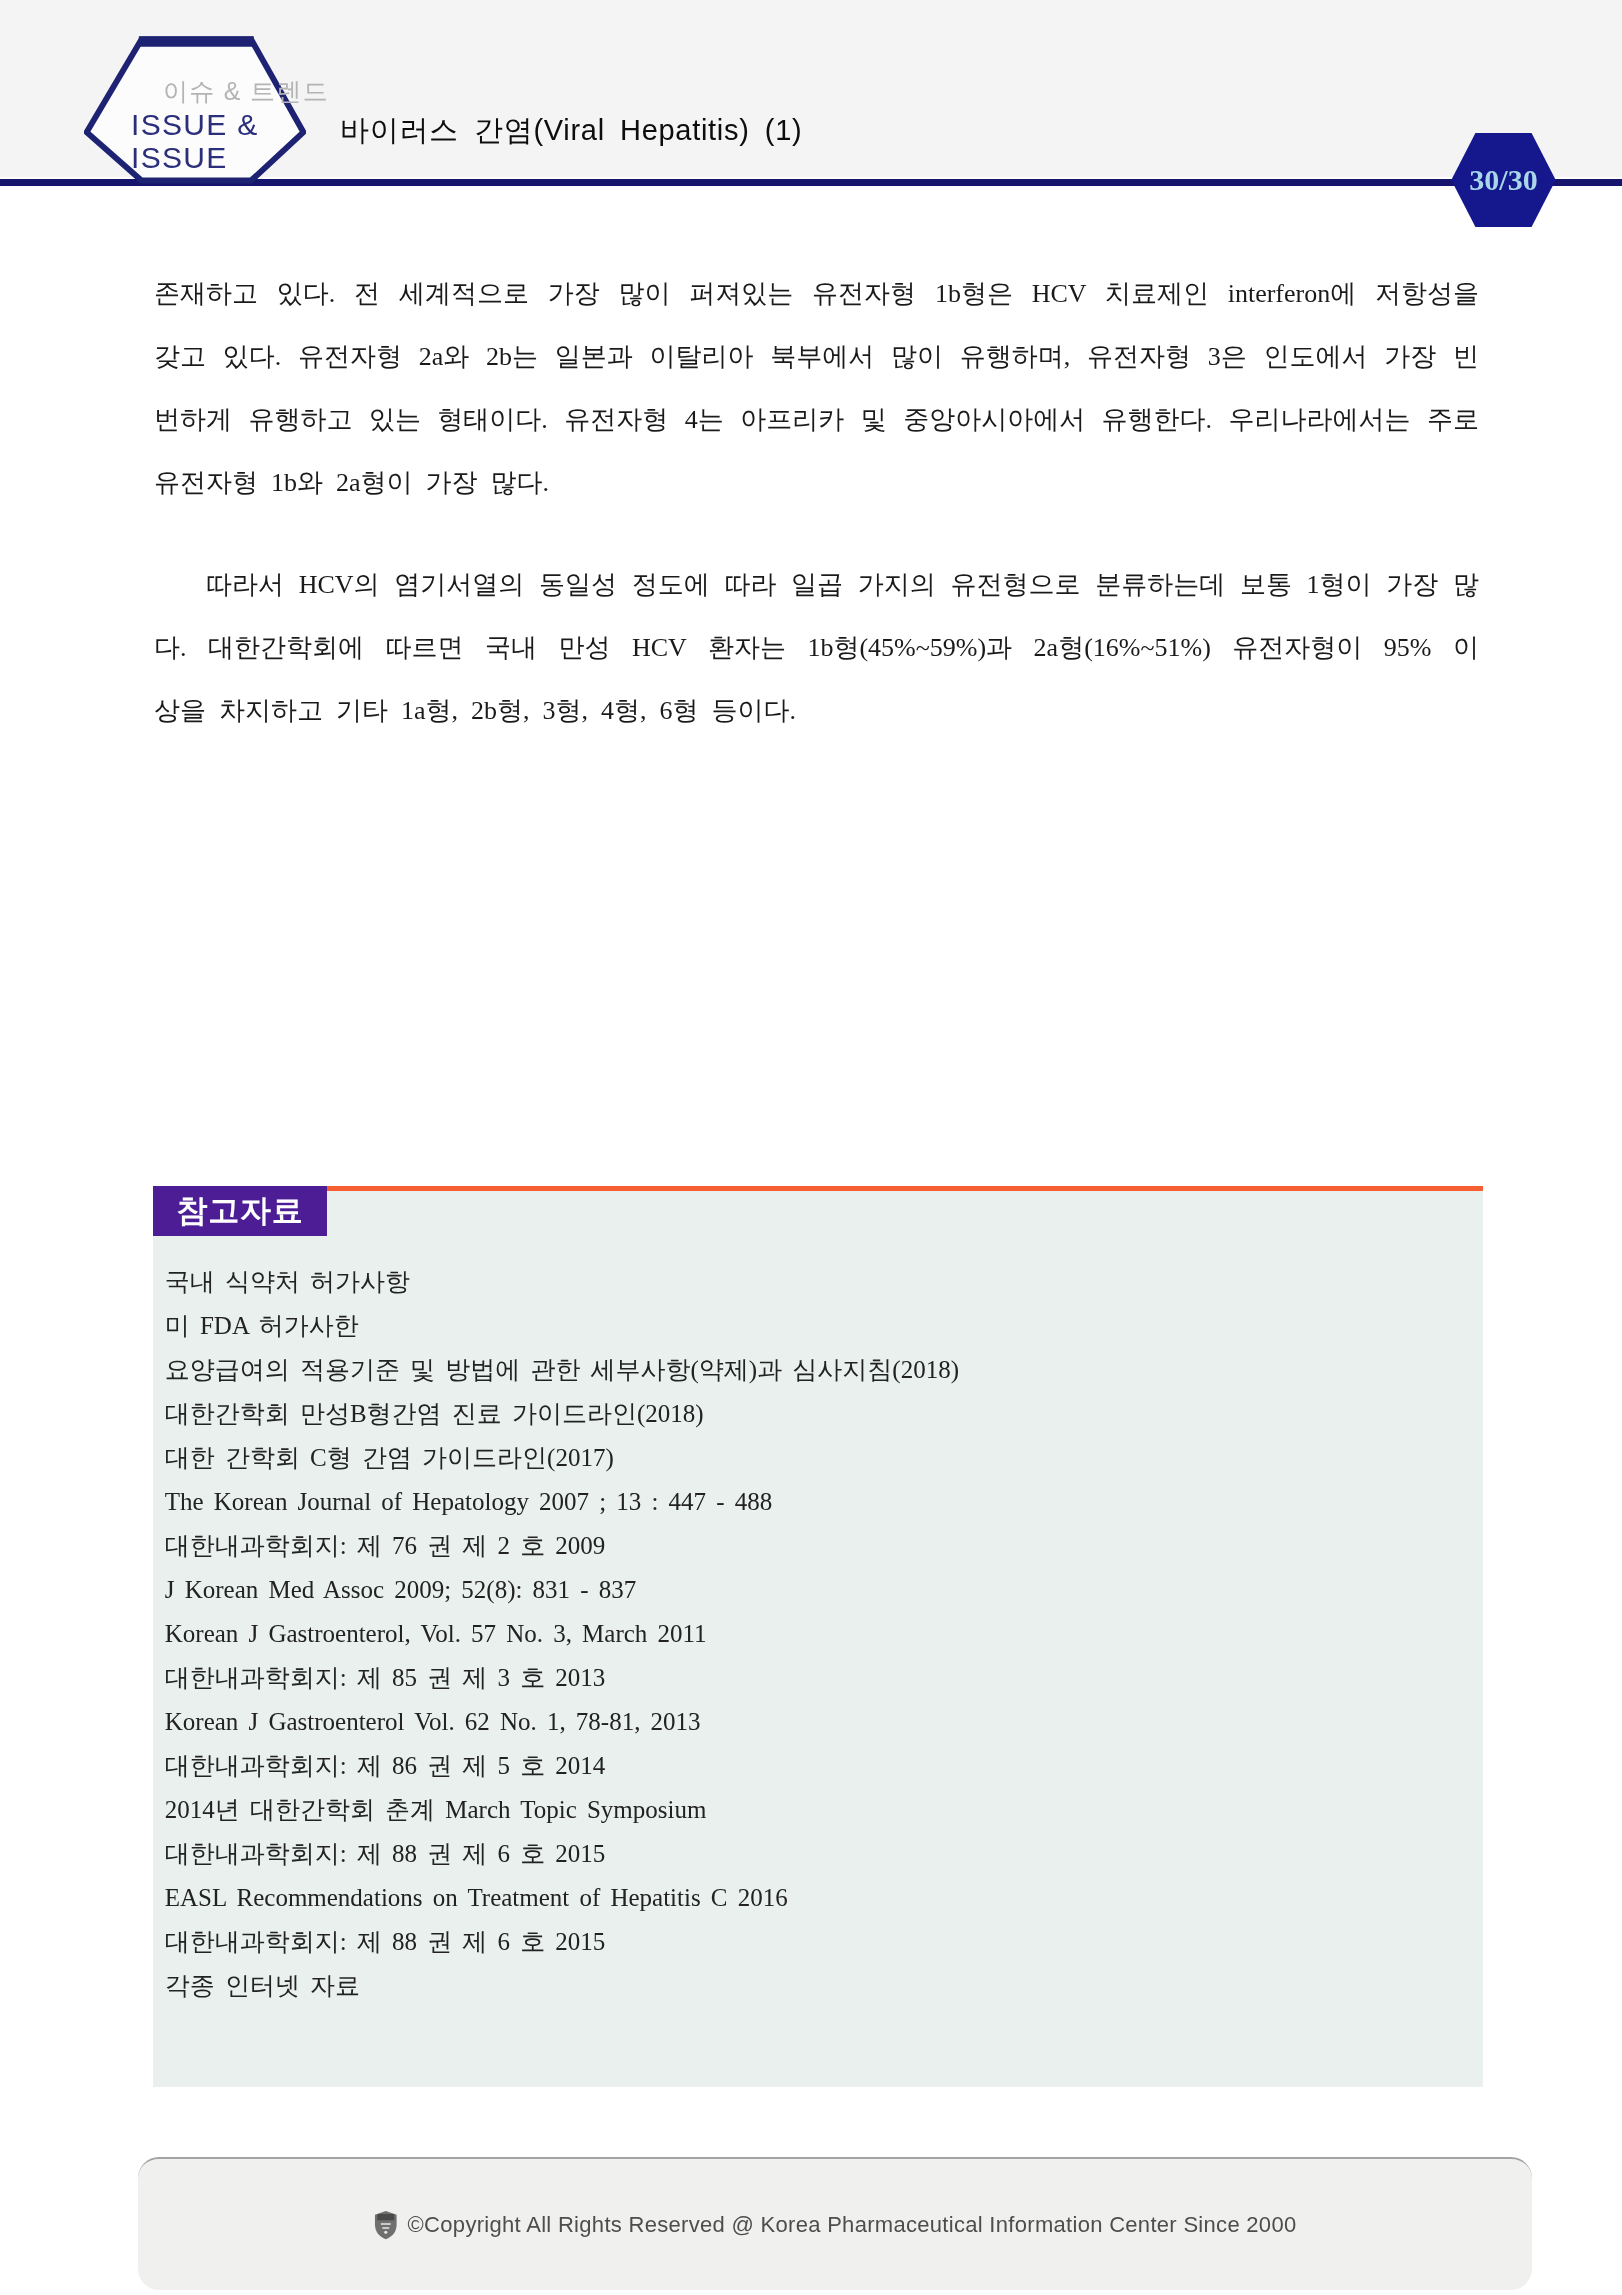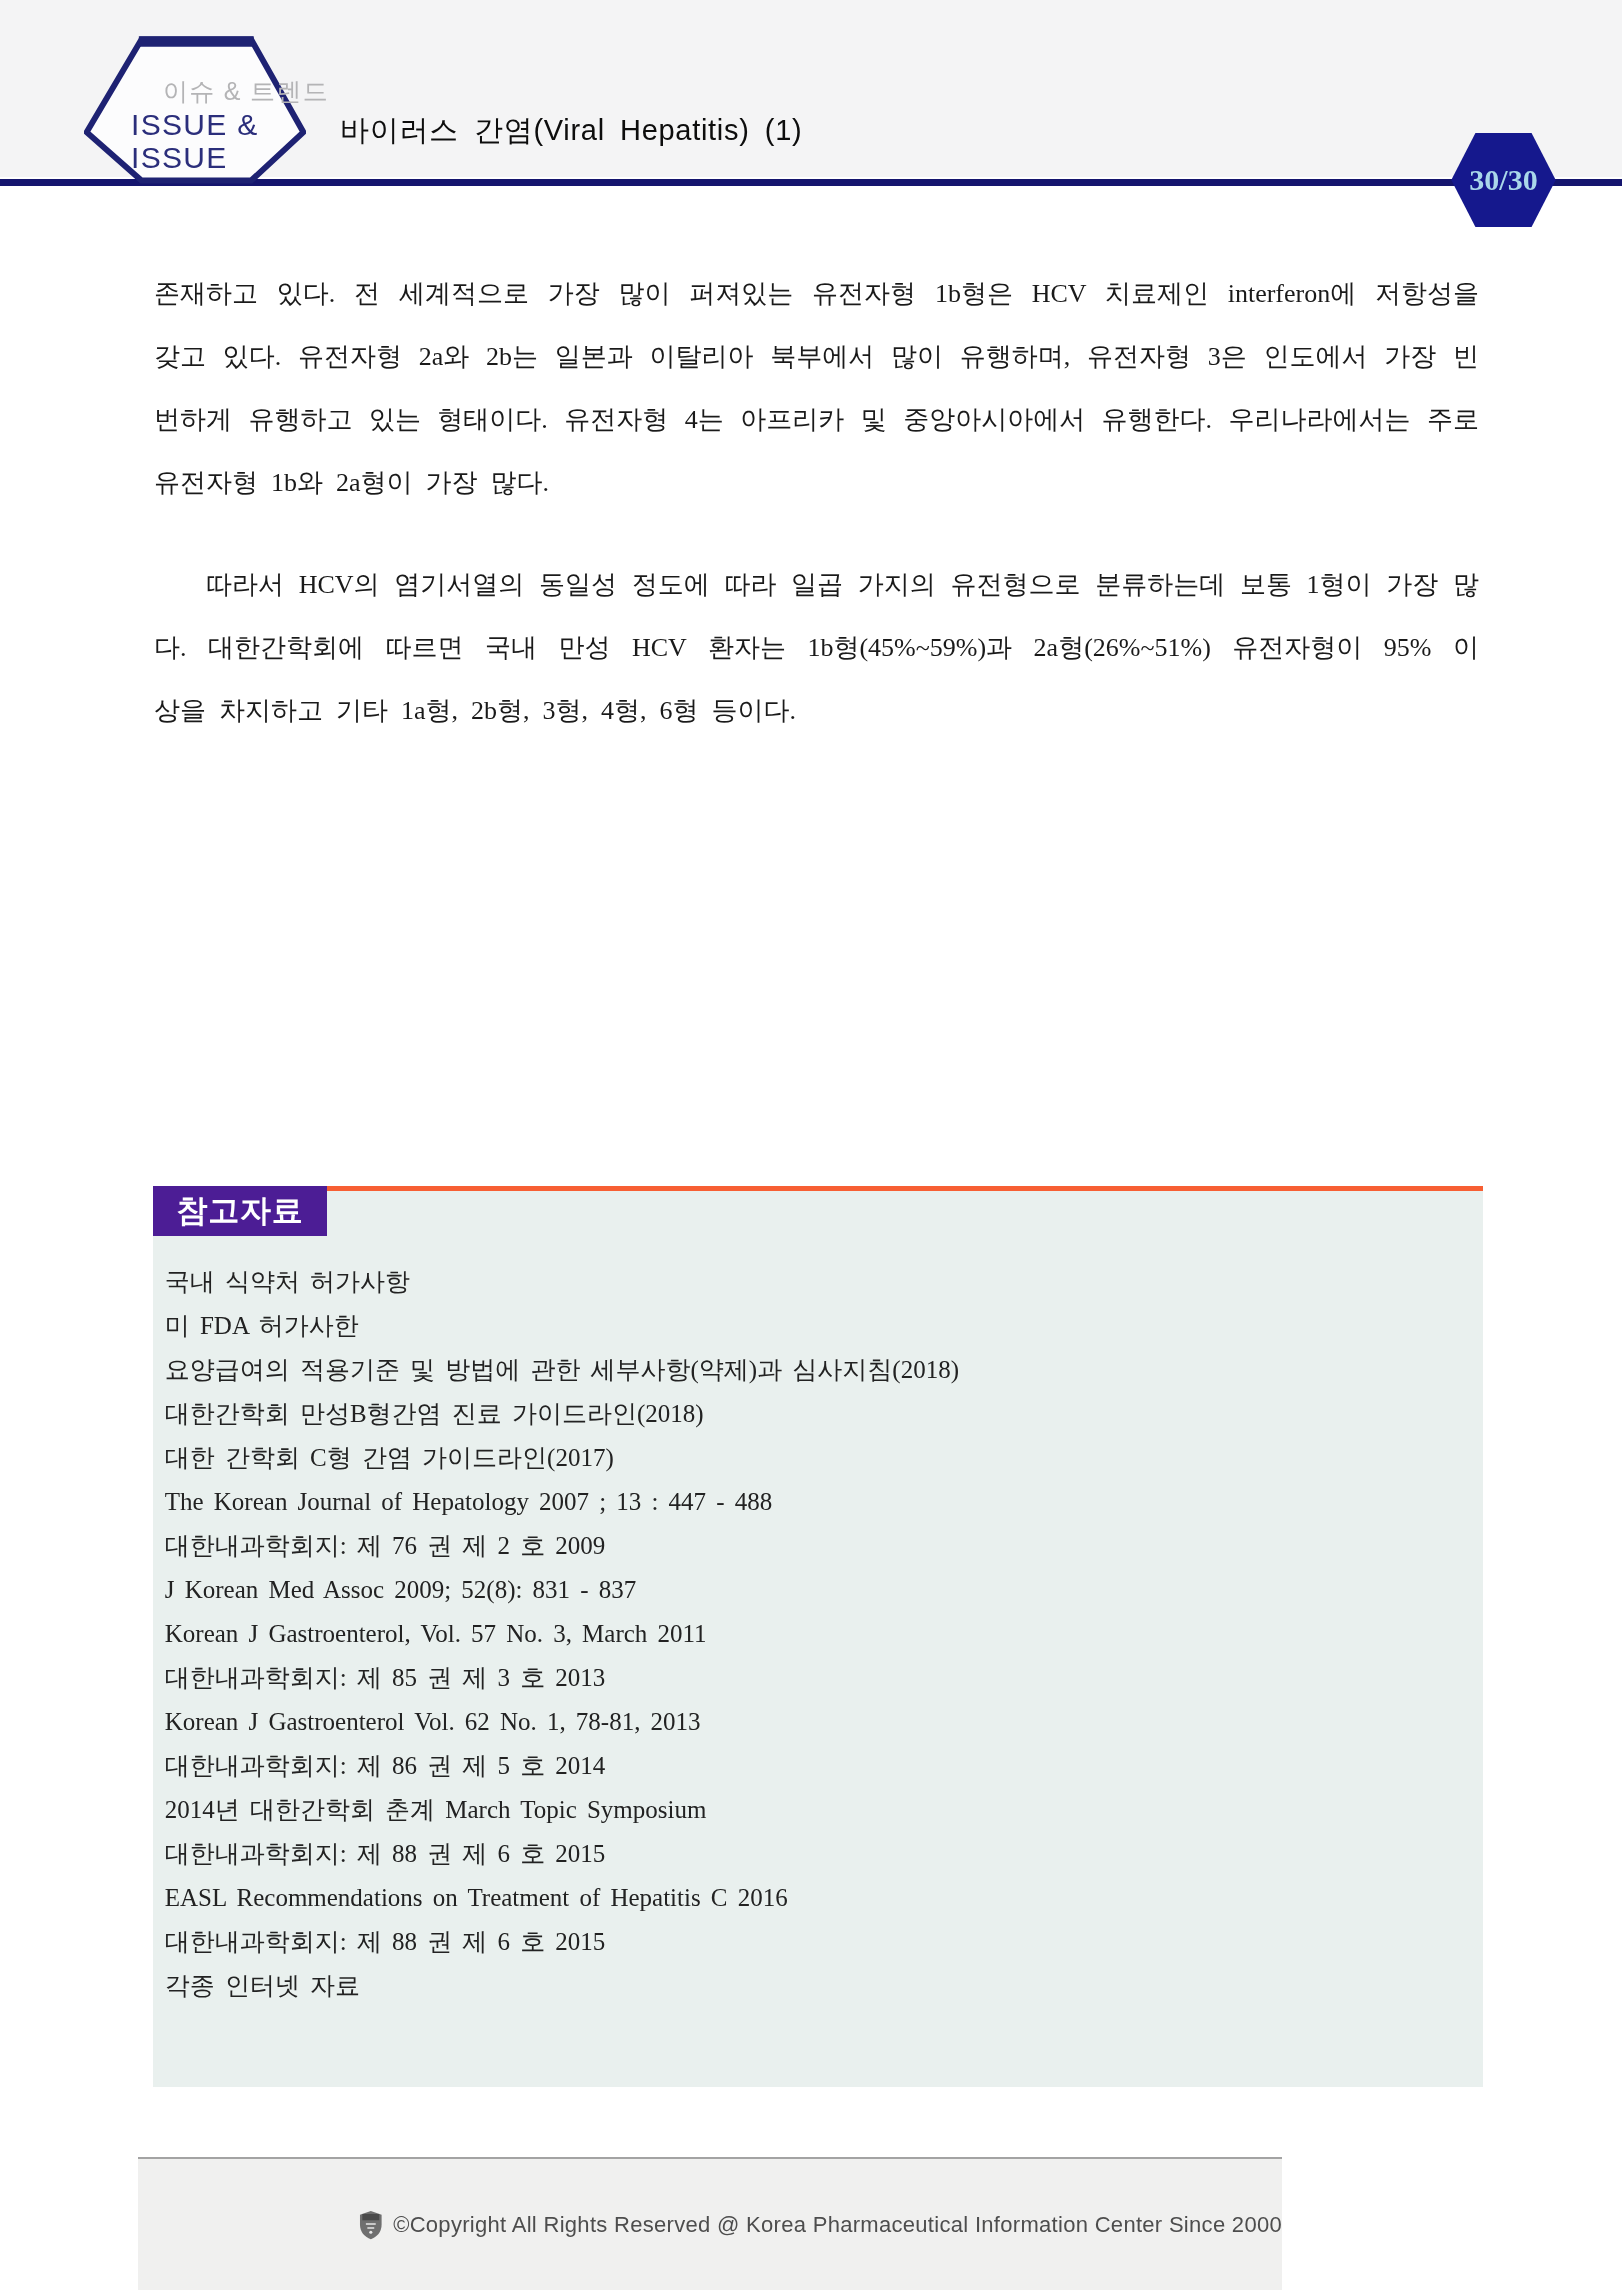--- a/index.html
+++ b/index.html
@@ -42,23 +42,23 @@
   .refs .panel{position:absolute;left:0;top:5.2px;width:1330px;height:896px;background:#e9f0ee;}
   .refs .label{
     position:absolute;left:0;top:0;width:174px;height:50px;background:#4c1d95;z-index:2;
     display:flex;align-items:center;justify-content:center;
     font-family:"Liberation Sans","DejaVu Sans",sans-serif;font-size:31px;font-weight:bold;color:#ffffff;letter-spacing:0.7px;
   }
   .reflist{position:absolute;left:11.8px;top:74px;width:1302px;}
   .refline{height:44px;line-height:44px;font-size:25px;color:#222;white-space:nowrap;overflow:hidden;word-spacing:3.9px;}
   
   .footer{
-    position:absolute;left:138px;top:2157px;width:1144px;height:133px;
+    position:absolute;left:138px;top:2157px;width:1394px;height:133px;
     background:#f0f0ef;border-top:2px solid #a3a3a3;box-sizing:border-box;
-    display:flex;align-items:center;justify-content:flex-end;gap:10.5px;
+    display:flex;align-items:center;justify-content:center;gap:10.5px;border-radius:21px;
   }
   .footer .shield{width:23.6px;height:30px;flex:0 0 auto;}
   .footer .copy{
     font-family:"Liberation Sans","DejaVu Sans",sans-serif;font-size:22px;color:#4d4d4d;letter-spacing:0.3px;white-space:nowrap;
   }
 </style>
 </head>
 <body>
 
 <div id="page">
@@ -87,21 +87,21 @@
 
   <div class="content">
       <div class="para">
         <div class="bline">존재하고 있다. 전 세계적으로 가장 많이 퍼져있는 유전자형 1b형은 HCV 치료제인 interferon에 저항성을</div>
         <div class="bline">갖고 있다. 유전자형 2a와 2b는 일본과 이탈리아 북부에서 많이 유행하며, 유전자형 3은 인도에서 가장 빈</div>
         <div class="bline">번하게 유행하고 있는 형태이다. 유전자형 4는 아프리카 및 중앙아시아에서 유행한다. 우리나라에서는 주로</div>
         <div class="bline lastline">유전자형 1b와 2a형이 가장 많다.</div>
       </div>
       <div class="para">
         <div class="bline indent">따라서 HCV의 염기서열의 동일성 정도에 따라 일곱 가지의 유전형으로 분류하는데 보통 1형이 가장 많</div>
-        <div class="bline">다. 대한간학회에 따르면 국내 만성 HCV 환자는 1b형(45%~59%)과 2a형(26%~51%) 유전자형이 95% 이</div>
+        <div class="bline">다. 대한간학회에 따르면 국내 만성 HCV 환자는 1b형(45%~59%)과 2a형(16%~51%) 유전자형이 95% 이</div>
         <div class="bline lastline">상을 차지하고 기타 1a형, 2b형, 3형, 4형, 6형 등이다.</div>
       </div>
     </div>
 
   <div class="refs">
     <div class="topline"></div>
     <div class="panel"></div>
     <div class="label">참고자료</div>
     <div class="reflist">
         <div class="refline">국내 식약처 허가사항</div>

